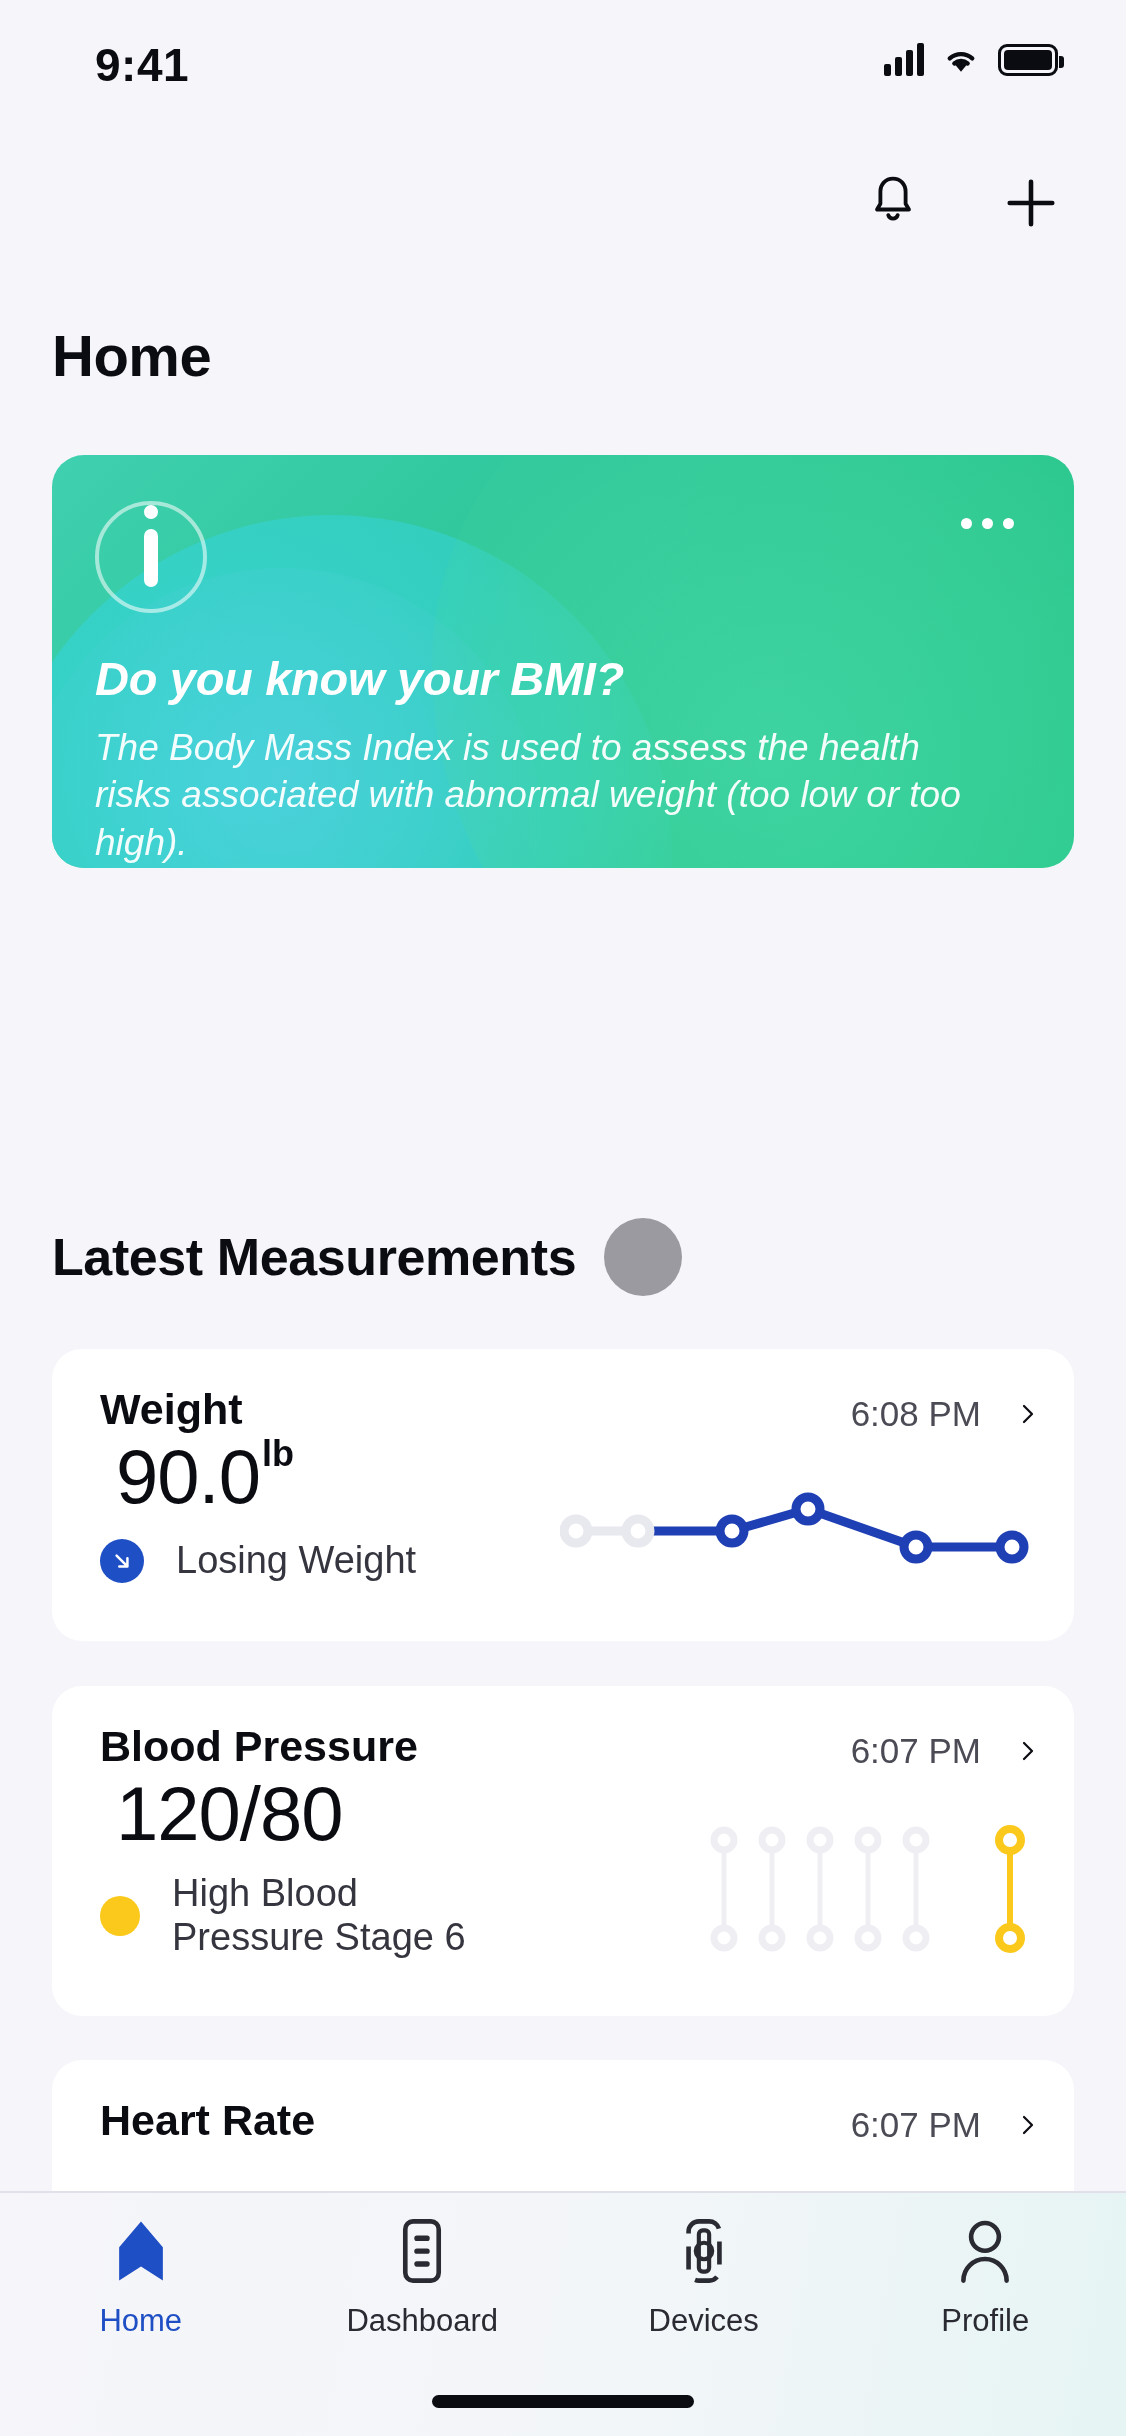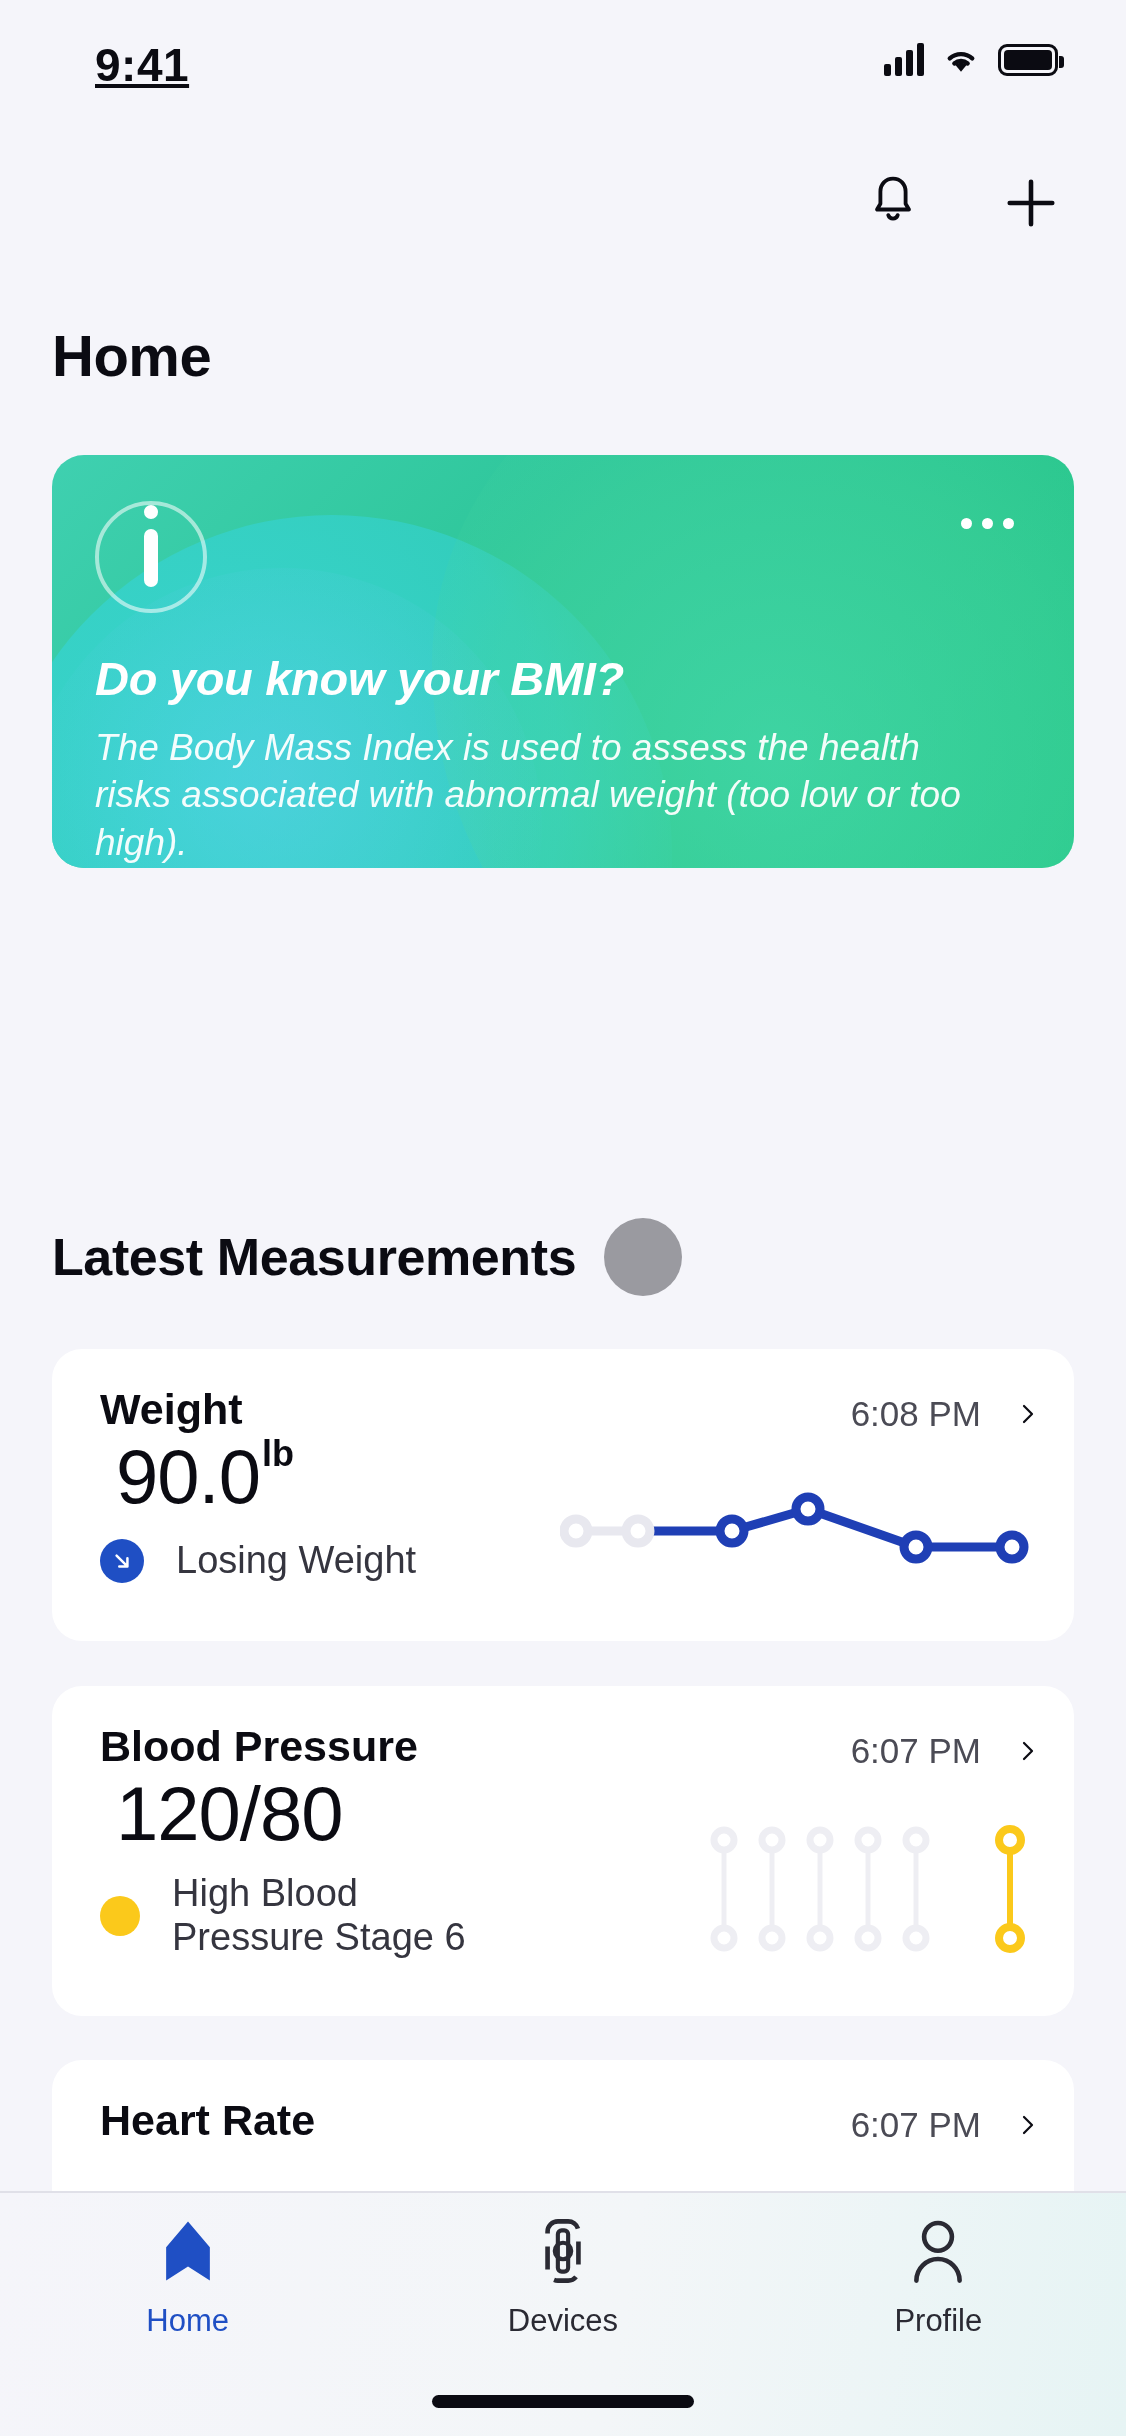--- a/index.html
+++ b/index.html
@@ -8,21 +8,21 @@
     font-family: "Liberation Sans", sans-serif;
     background: #f5f5fa;
     overflow: hidden;
   }
   .phone { position: relative; width: 1126px; height: 2436px; background: #f5f5fa; }
 
   
   .statusbar { position: absolute; top: 0; left: 0; width: 1126px; height: 120px; }
   .sb-time {
     position: absolute; left: 95px; top: 38px;
-    font-size: 46px; font-weight: 700; color: #0b0b12; letter-spacing: 0.5px; text-decoration: underline;
+    font-size: 46px; font-weight: 700; color: #0b0b12; letter-spacing: 0.5px;
   }
   .sb-right { position: absolute; right: 68px; top: 42px; display: flex; align-items: flex-end; gap: 16px; }
   .sig { display: flex; align-items: flex-end; gap: 4px; height: 34px; }
   .sig i { display: block; width: 7px; background: #0b0b12; border-radius: 2px; }
   .sig i:nth-child(1){ height: 12px; }
   .sig i:nth-child(2){ height: 19px; }
   .sig i:nth-child(3){ height: 26px; }
   .sig i:nth-child(4){ height: 33px; }
   .wifi { width: 42px; height: 34px; }
   .batt {
@@ -324,20 +324,29 @@
   <div class="tabbar">
     <div class="tabs">
       <div class="tab active">
         <svg width="62" height="72" viewBox="0 0 24 28">
           <path d="M12 2.5 L20.5 12.5 V25.5 L12 20 L3.5 25.5 V12.5 Z" fill="#1f4fc4"></path>
         </svg>
         <span class="tab-label">Home</span>
       </div>
       <div class="tab">
         <svg width="62" height="72" viewBox="0 0 24 28">
+          <rect x="5.5" y="2.5" width="13" height="23" rx="3" fill="none" stroke="#2a2a33" stroke-width="1.8"></rect>
+          <rect x="9" y="8" width="6" height="2.1" rx="1" fill="#2a2a33"></rect>
+          <rect x="9" y="13" width="6" height="2.1" rx="1" fill="#2a2a33"></rect>
+          <rect x="9" y="18" width="6" height="2.1" rx="1" fill="#2a2a33"></rect>
+        </svg>
+        <span class="tab-label">Dashboard</span>
+      </div>
+      <div class="tab">
+        <svg width="62" height="72" viewBox="0 0 24 28">
           <rect x="6" y="2.5" width="12" height="23" rx="4" fill="none" stroke="#2a2a33" stroke-width="1.8" stroke-dasharray="9 5"></rect>
           <rect x="10" y="6" width="4" height="16" rx="1.5" fill="none" stroke="#2a2a33" stroke-width="1.6"></rect>
           <circle cx="12" cy="14" r="3.2" fill="none" stroke="#2a2a33" stroke-width="1.6"></circle>
         </svg>
         <span class="tab-label">Devices</span>
       </div>
       <div class="tab">
         <svg width="62" height="72" viewBox="0 0 24 28">
           <circle cx="12" cy="8.5" r="5.4" fill="none" stroke="#2a2a33" stroke-width="1.8"></circle>
           <path d="M3.6 25.5a8.4 8.4 0 0 1 16.8 0" fill="none" stroke="#2a2a33" stroke-width="1.8" stroke-linecap="round"></path>

